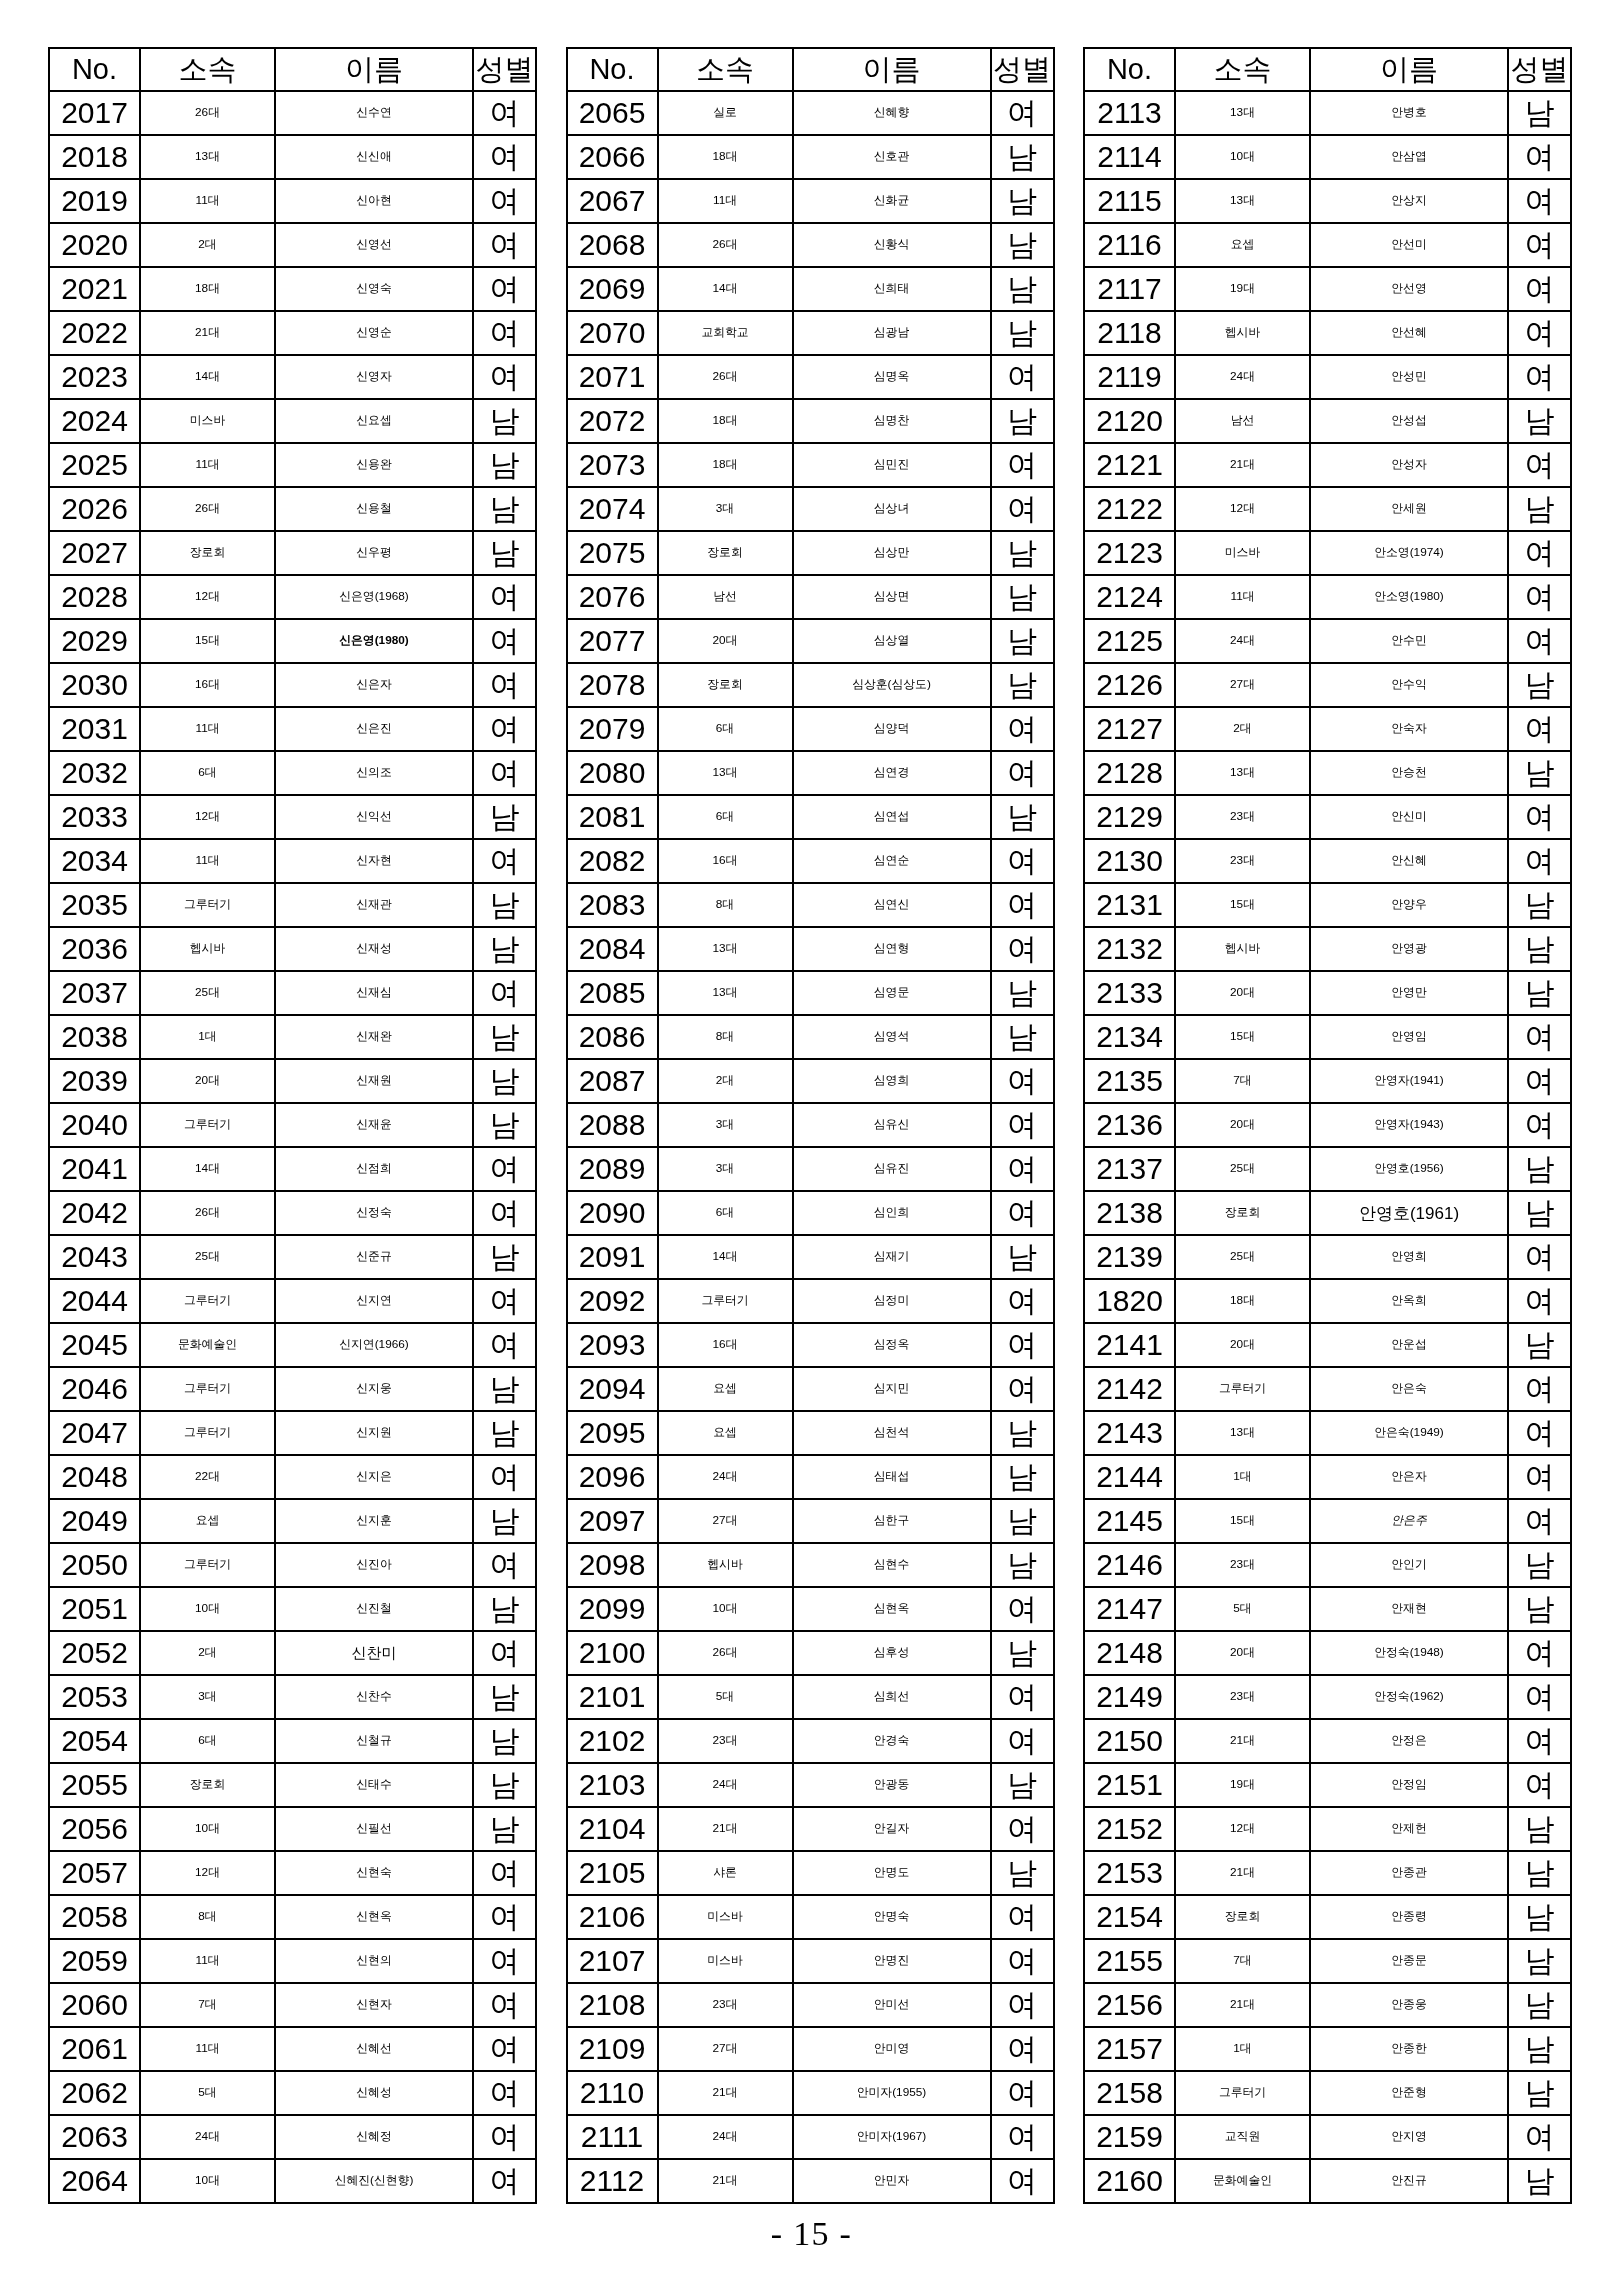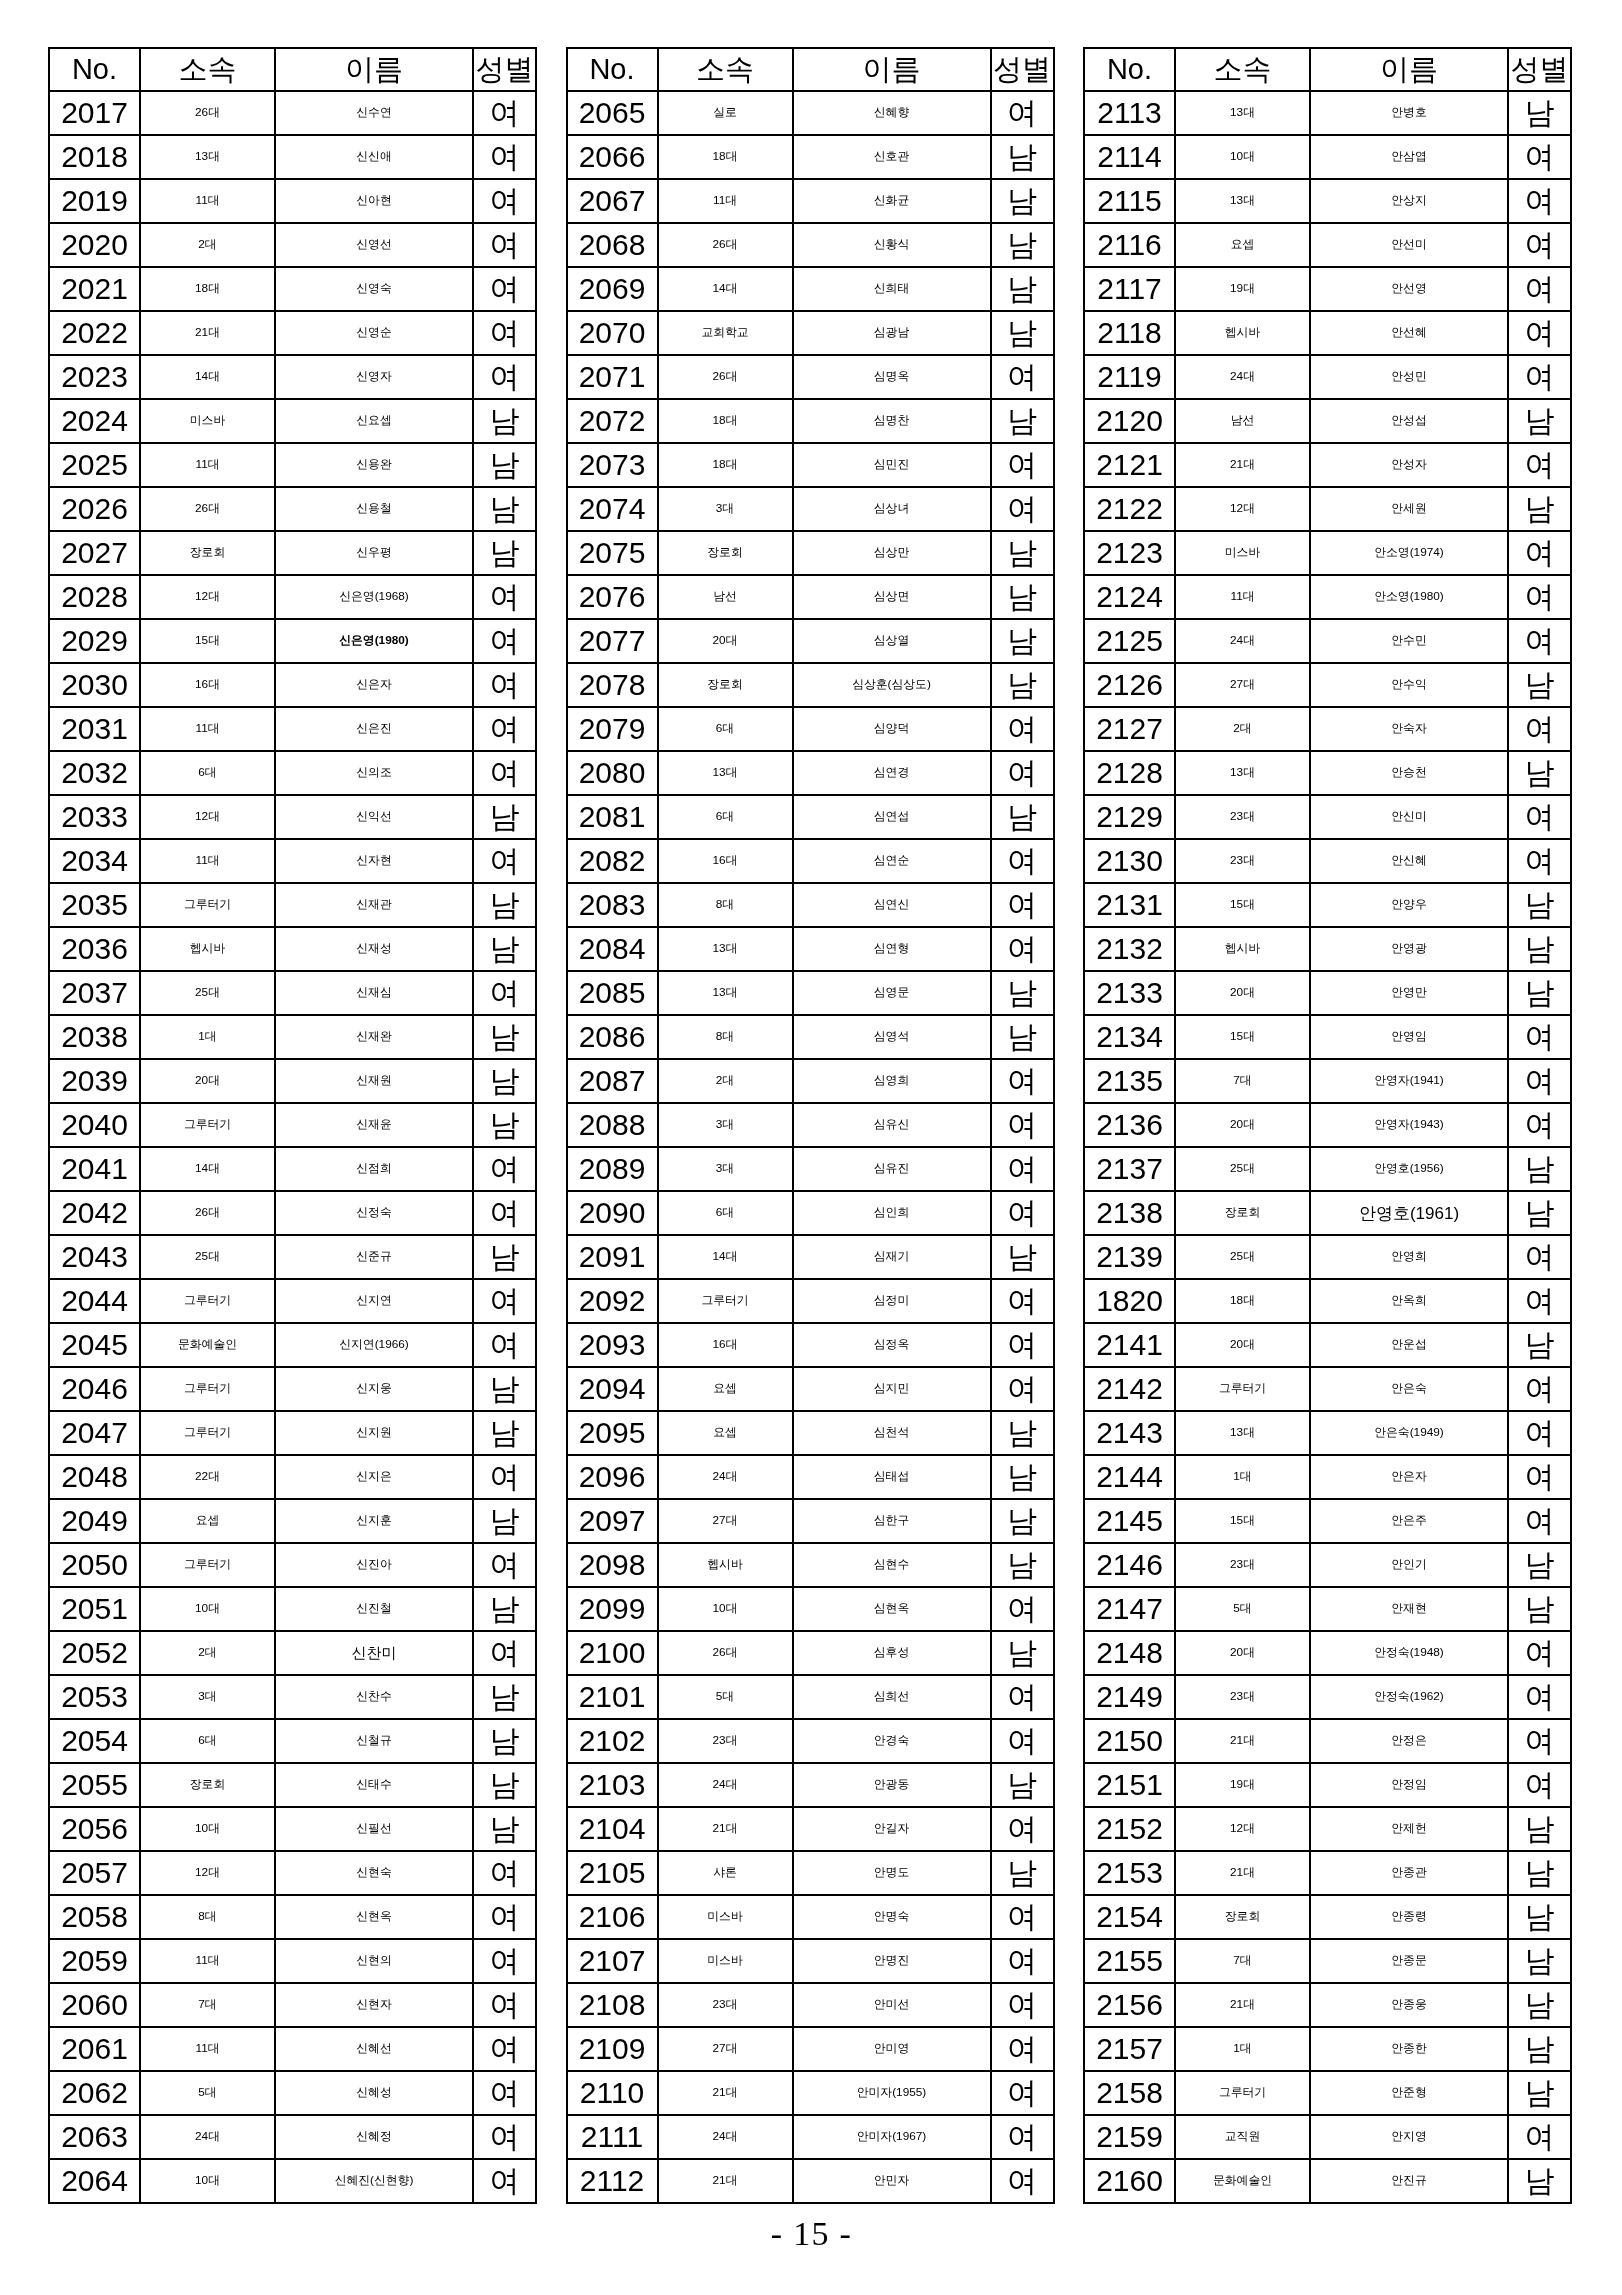--- a/index.html
+++ b/index.html
@@ -876,21 +876,21 @@
           </tr>
           <tr>
             <td class="c-no">2144</td>
             <td class="c-aff" style="font-size: 11.8px;">1대</td>
             <td class="c-name" style="font-size: 11.8px;">안은자</td>
             <td class="c-gender">여</td>
           </tr>
           <tr>
             <td class="c-no">2145</td>
             <td class="c-aff" style="font-size: 11.8px;">15대</td>
-            <td class="c-name" style="font-size: 11.8px;">안은주</td>
+            <td class="c-name" style="font-size: 11.8px; font-style: italic;">안은주</td>
             <td class="c-gender">여</td>
           </tr>
           <tr>
             <td class="c-no">2146</td>
             <td class="c-aff" style="font-size: 11.8px;">23대</td>
             <td class="c-name" style="font-size: 11.8px;">안인기</td>
             <td class="c-gender">남</td>
           </tr>
           <tr>
             <td class="c-no">2147</td>

